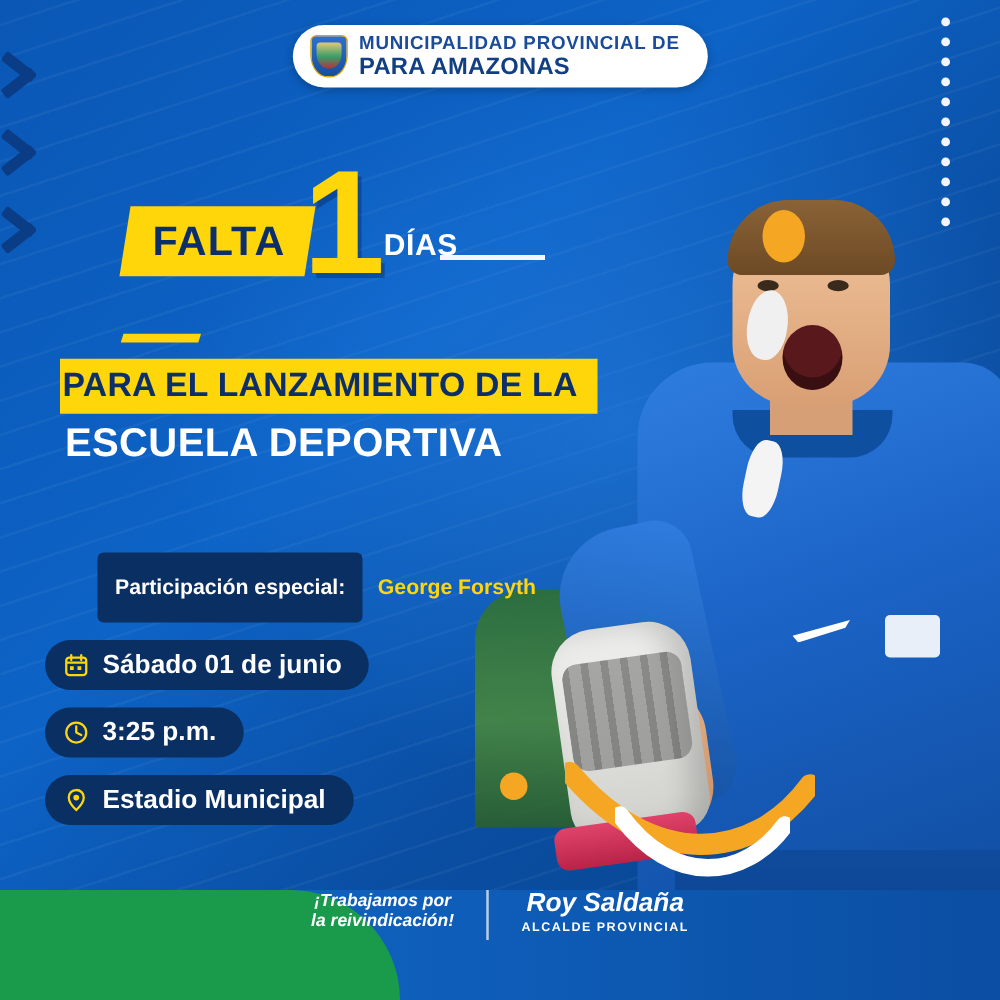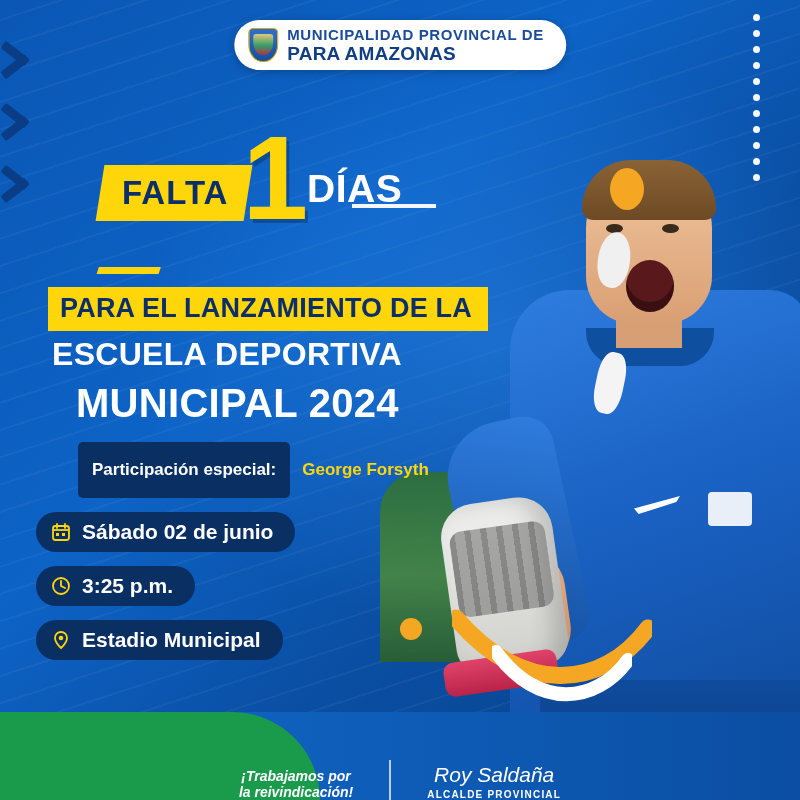--- a/index.html
+++ b/index.html
@@ -102,37 +102,37 @@
   .falta-box span {
     display:block; transform:skewX(9deg);
     font-size:33px; font-weight:bold; letter-spacing:1px; color:#0c2f6b;
   }
   .big-number {
     font-size:118px; line-height:.82; font-weight:bold; color:#ffd60a;
     margin:0 2px 0 -6px; letter-spacing:-3px;
     text-shadow:3px 4px 0 rgba(3,30,75,.35);
   }
   .dias {
-    font-size:39px; font-weight:bold; color:#ffffff; letter-spacing:.5px;
+    font-size:24px; font-weight:bold; color:#ffffff; letter-spacing:.5px;
     margin-bottom:16px;
   }
   .underline-small {
     position:absolute; left:10px; top:102px; width:62px;height:7px;
     background:#ffd60a; transform:skewX(-9deg);
   }
   .underline-dias {
     position:absolute; left:252px; top:74px; width:84px;height:4px;
     background:#ffffff; opacity:.95;
   }
 
   
   .para-box {
     position:absolute; left:48px; top:287px; z-index:20;
     background:#ffd60a;
-    padding:6px 16px 7px 12px;
+    padding:6px 16px 7px 2px;
   }
   .para-box span {
     font-size:27px; font-weight:bold; color:#0c2f6b; letter-spacing:.2px;
   }
   .title1 {
     position:absolute; left:52px; top:336px; z-index:20;
     font-size:32px; font-weight:bold; color:#ffffff; letter-spacing:.3px;
   }
   .title2 {
     position:absolute; left:76px; top:381px; z-index:20;
@@ -284,30 +284,30 @@
   .footer {
     position:absolute; left:0; bottom:0; width:800px; height:88px; z-index:40;
     background:linear-gradient(90deg,#1a9b4c 0%, #1a9b4c 26%, #0f63c0 26%, #0b4ea3 100%);
   }
   .footer:before{
     content:""; position:absolute; left:0; bottom:0; width:320px; height:88px;
     background:#1a9b4c;
     border-top-right-radius:90px;
   }
   .footer-inner {
-    position:absolute; inset:0; display:flex; align-items:flex-end; justify-content:center; gap:36px;
+    position:absolute; inset:0; display:flex; align-items:flex-start; justify-content:center; gap:26px;
   }
   .slogan {
     color:#ffffff; font-style:italic; font-weight:bold; text-align:center; line-height:1.15;
     font-size:14px; z-index:2;
   }
   .divider-v { width:2px;height:40px;background:rgba(255,255,255,.7); z-index:2; }
   .mayor { text-align:center; z-index:2; }
   .mayor-name {
-    color:#ffffff; font-style:italic; font-weight:normal; font-size:21px; line-height:1;
+    color:#ffffff; font-style:italic; font-weight:bold; font-size:21px; line-height:1;
   }
   .mayor-role {
     color:#ffffff; font-size:10px; letter-spacing:1.2px; margin-top:4px; font-weight:bold;
   }
 </style>
 </head>
 <body>
 
 <div class="poster">
 
@@ -379,41 +379,40 @@
       <div class="underline-small"></div>
     </div>
     <div class="big-number">1</div>
     <div class="dias">DÍAS<div class="underline-dias"></div></div>
   </div>
 
   <div class="para-box">
     <span>PARA EL LANZAMIENTO DE LA</span>
   </div>
   <div class="title1">ESCUELA DEPORTIVA</div>
-  <div class="title2">MUNICIPAL 2024</div>
 
   <div class="part-row">
     <div class="part-pill">Participación especial:</div>
     <div class="part-name">George Forsyth</div>
   </div>
 
   <div class="info">
 
     <div class="pill">
       <span class="ic">
         <svg width="20" height="20" viewBox="0 0 20 20">
           <rect x="2" y="4" width="16" height="14" rx="2.5" fill="none" stroke="#ffd60a" stroke-width="1.8"></rect>
           <line x1="2" y1="8" x2="18" y2="8" stroke="#ffd60a" stroke-width="1.8"></line>
           <line x1="6" y1="2" x2="6" y2="6" stroke="#ffd60a" stroke-width="1.8" stroke-linecap="round"></line>
           <line x1="14" y1="2" x2="14" y2="6" stroke="#ffd60a" stroke-width="1.8" stroke-linecap="round"></line>
           <rect x="5" y="11" width="3" height="3" fill="#ffd60a"></rect>
           <rect x="11" y="11" width="3" height="3" fill="#ffd60a"></rect>
         </svg>
       </span>
-      <span class="tx">Sábado 02 de junio</span>
+      <span class="tx">Sábado 01 de junio</span>
     </div>
 
     <div class="pill">
       <span class="ic">
         <svg width="20" height="20" viewBox="0 0 20 20">
           <circle cx="10" cy="10" r="8" fill="none" stroke="#ffd60a" stroke-width="1.8"></circle>
           <polyline points="10,5 10,10 14,12" fill="none" stroke="#ffd60a" stroke-width="1.8" stroke-linecap="round" stroke-linejoin="round"></polyline>
         </svg>
       </span>
       <span class="tx">3:25 p.m.</span>

